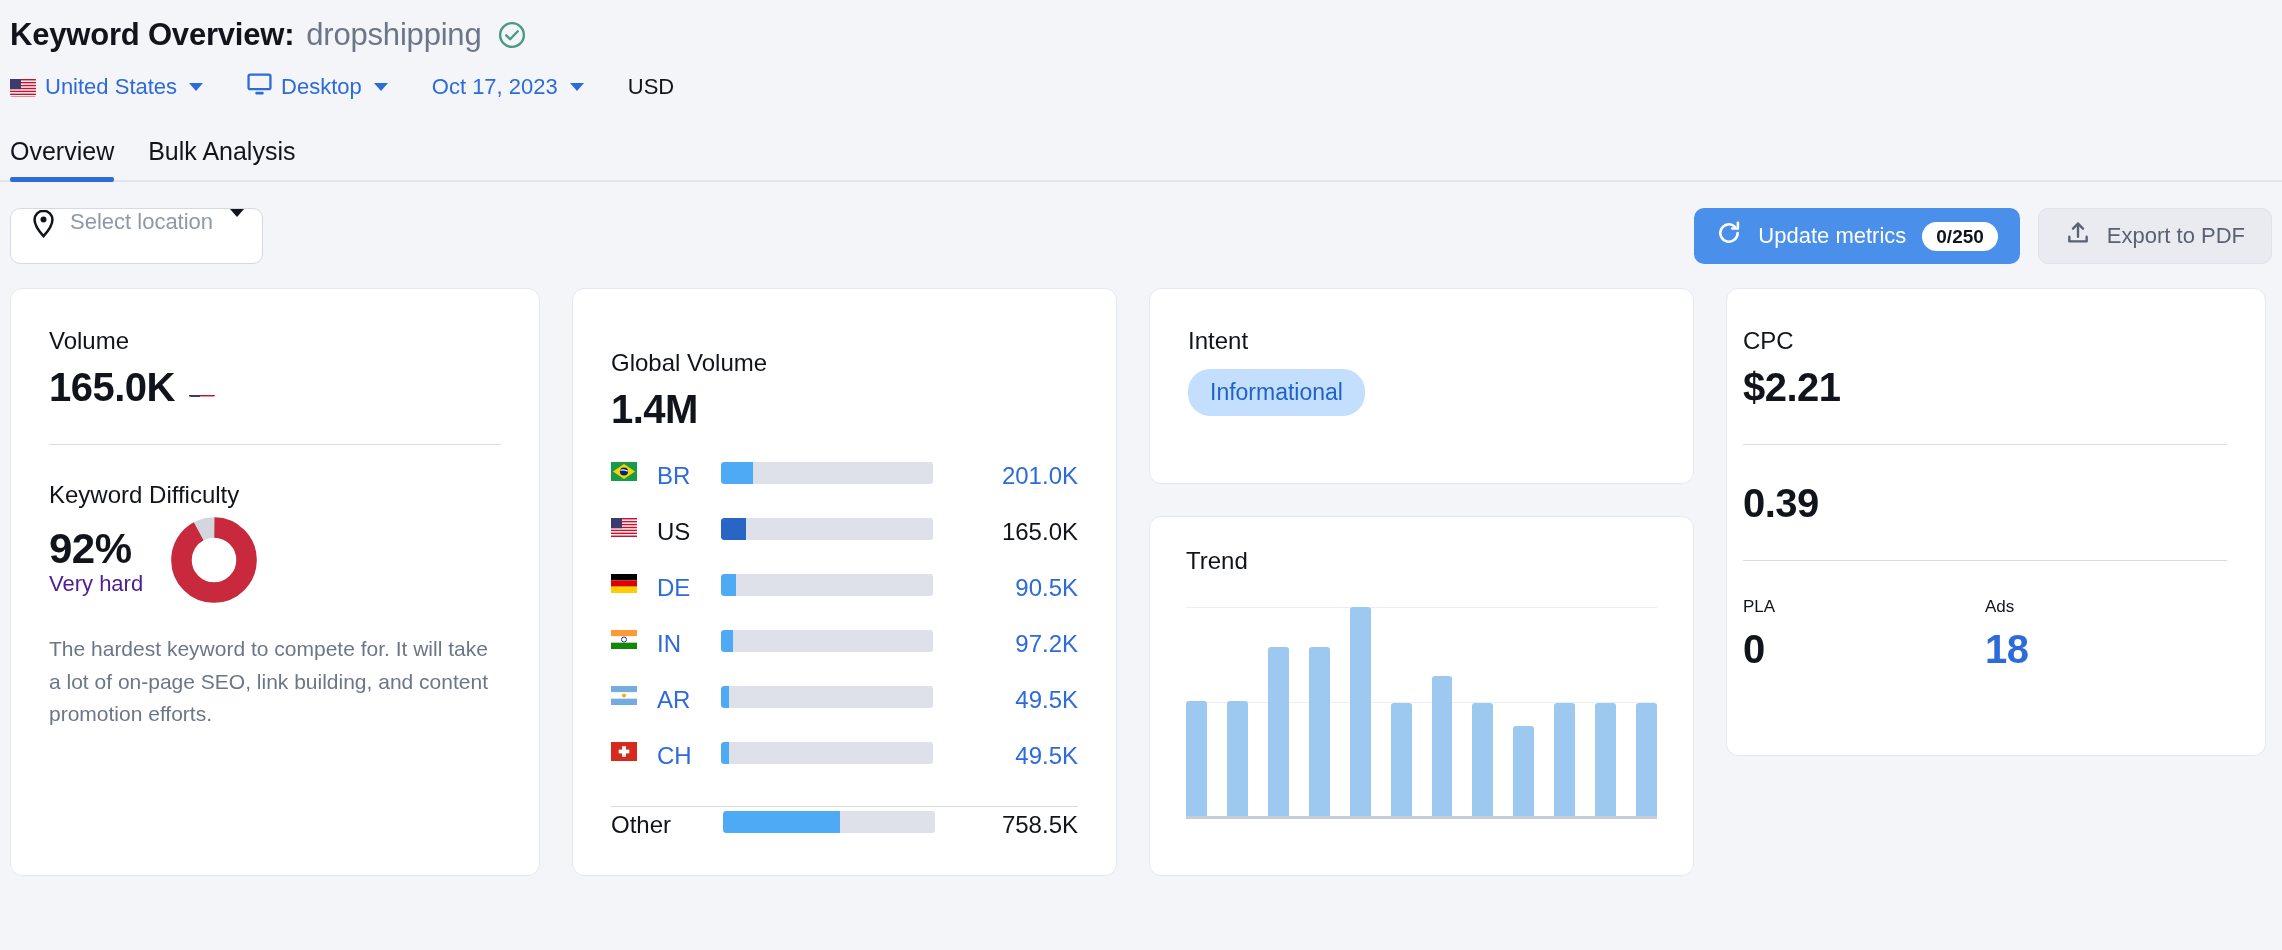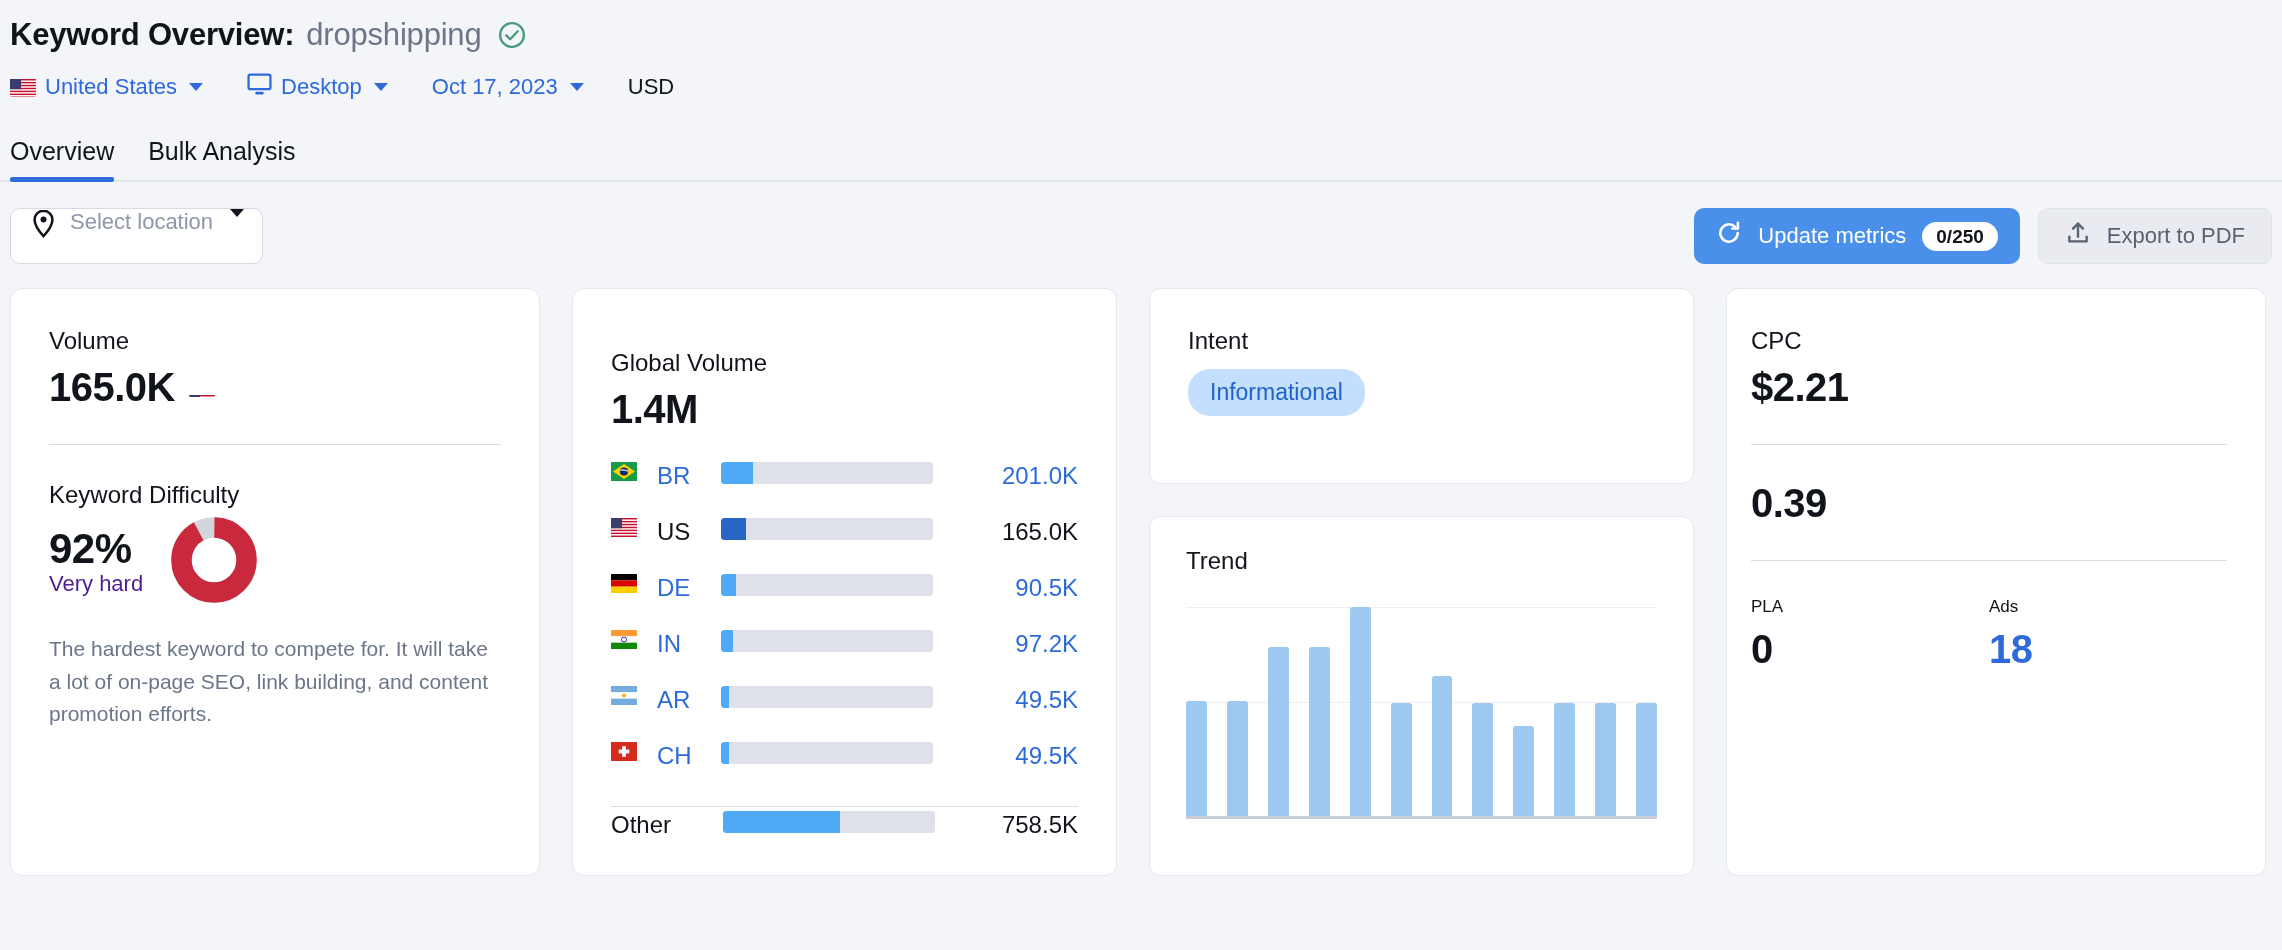--- a/index.html
+++ b/index.html
@@ -45,21 +45,21 @@
                 background:#e9ebf1; border:1px solid #dfe2ea; border-radius:10px; color:#5a6272; font-size:22px; }
 
   
   .grid { display:flex; gap: 32px; padding: 0 10px; margin-top: 24px; align-items: flex-start; }
   .card { background:#fff; border:1px solid #e6e8ef; border-radius:12px; }
   .card-vol { width: 530px; height: 588px; padding: 38px 38px 0 38px; }
   .card-glob { width: 545px; height: 588px; padding: 60px 38px 0 38px; }
   .col-mid { display:flex; flex-direction:column; gap:32px; width:545px; }
   .card-intent { height: 196px; padding: 38px 38px 0 38px; }
   .card-trend { height: 360px; padding: 30px 36px 0 36px; }
-  .card-cpc { width: 540px; height: 588px; padding: 38px 38px 0 24px; }
+  .card-cpc { width: 540px; height: 468px; padding: 38px 38px 0 16px; }
 
   .metric-label { font-size:24px; color:#11151b; }
   .metric-value { font-size:40px; font-weight:bold; color:#11151b; letter-spacing:-0.5px; margin-top:10px; display:flex; align-items:center; gap:14px; }
   .divider { height:1px; background:#d9dbe3; margin: 34px 0 0 0; }
 
   
   .kd-block { margin-top: 36px; }
   .kd-row { display:flex; align-items:center; gap: 28px; margin-top: 8px; }
   .kd-left { display:flex; flex-direction:column; }
   .kd-pct { font-size:42px; font-weight:bold; color:#11151b; letter-spacing:-0.5px; line-height:1.05; }

